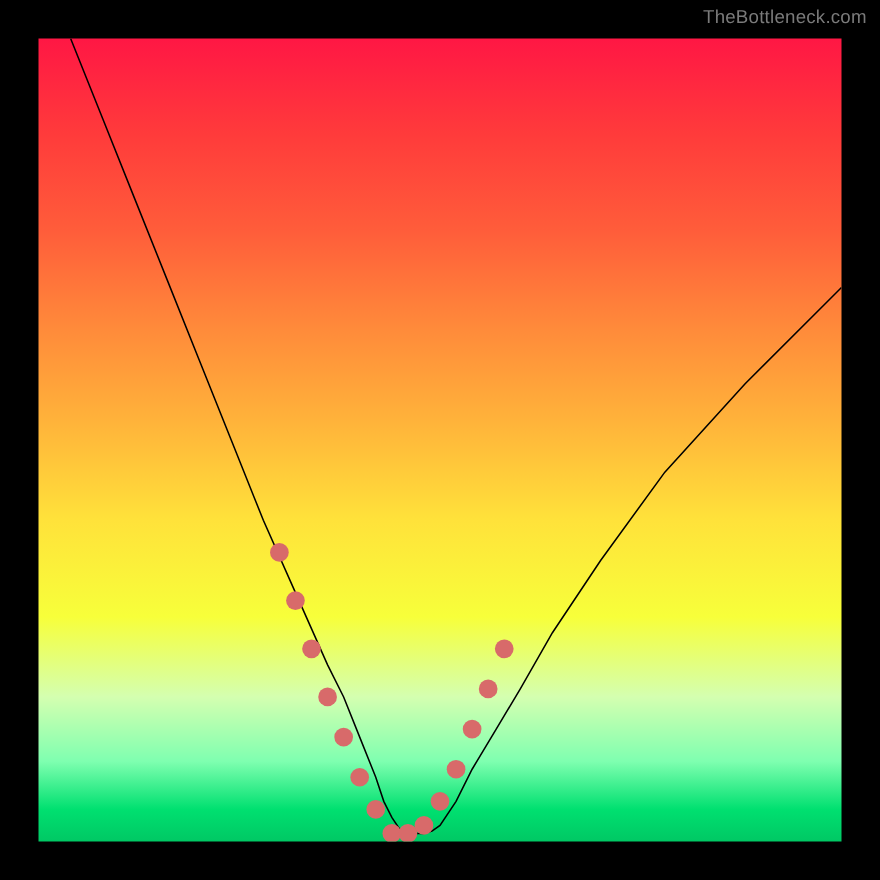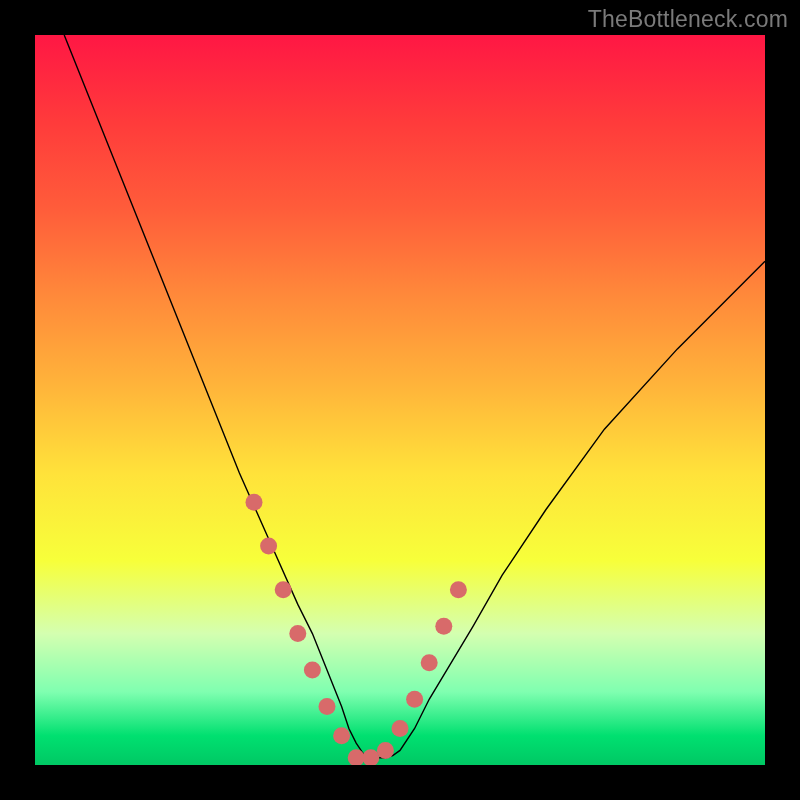--- a/index.html
+++ b/index.html
@@ -29,21 +29,21 @@
       #7fffb0 90%,
       #00e070 96%,
       #00c864 100%
     );
   }
   #watermark {
     position: absolute;
     top: 6px;
     right: 12px;
     color: #7a7a7a;
-    font-size: 23px;
+    font-size: 17px;
     font-weight: 500;
     letter-spacing: 0.2px;
     user-select: none;
   }
   svg {
     display: block;
   }
   .curve {
     fill: none;
     stroke: #000;

